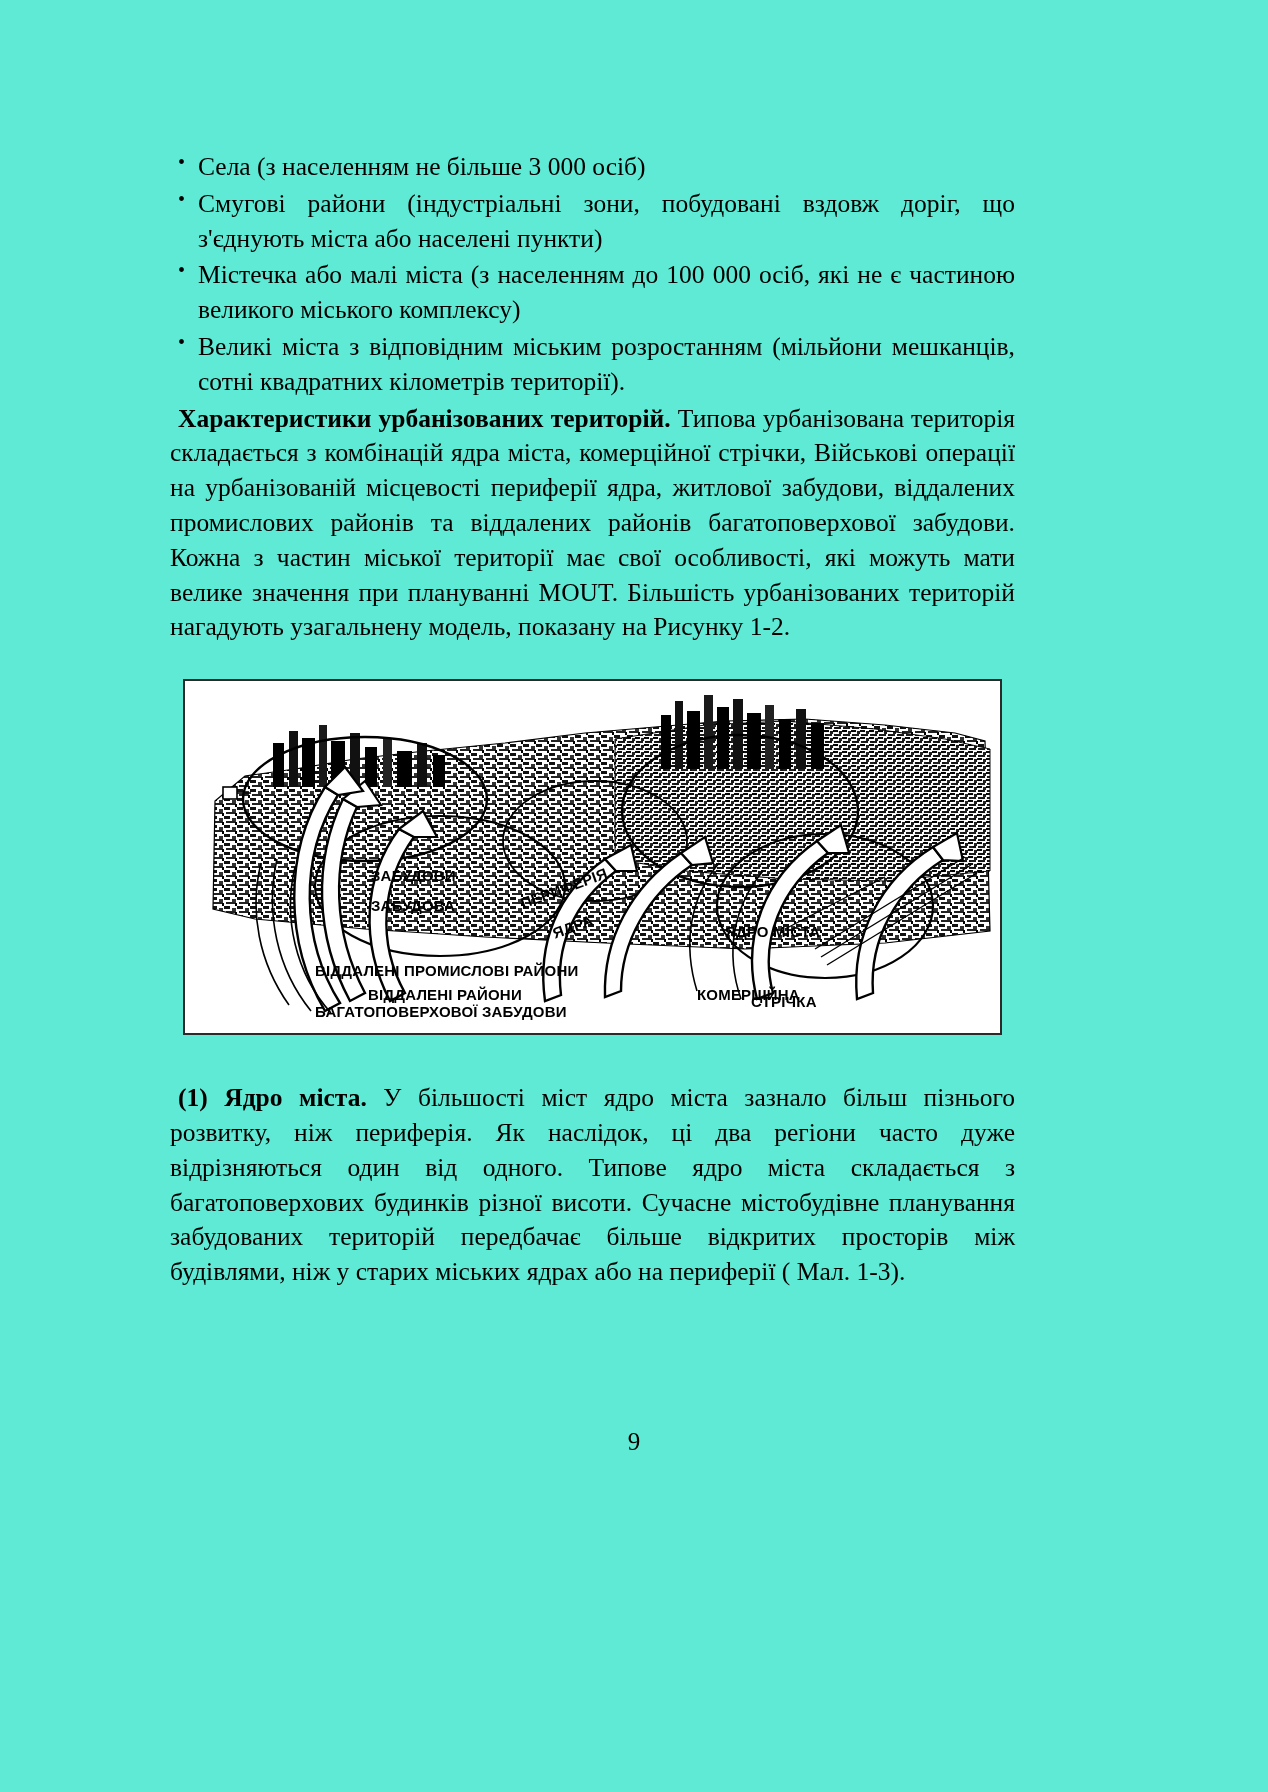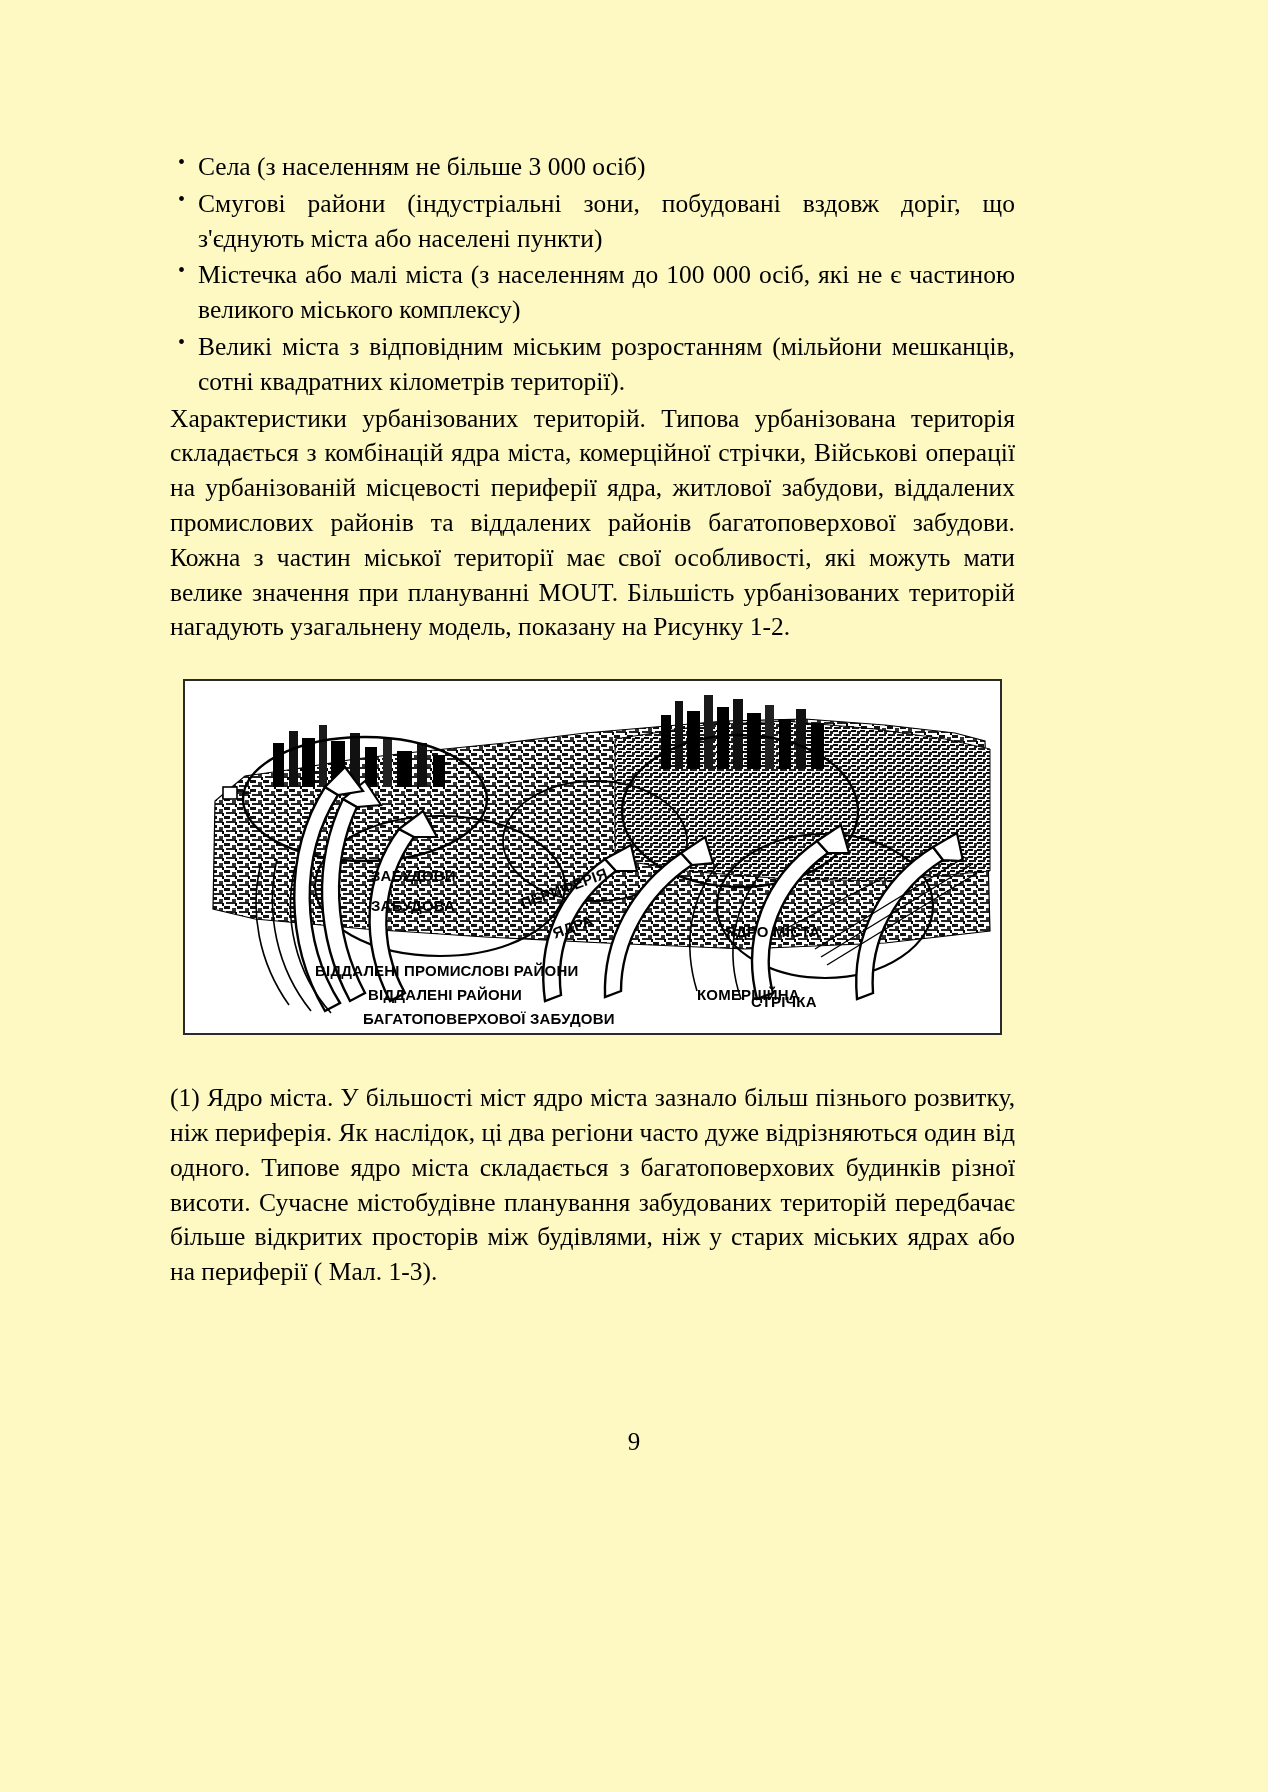--- a/index.html
+++ b/index.html
@@ -13,21 +13,21 @@
     position: relative;
     font-family: "Liberation Serif", "DejaVu Serif", serif;
     color: #000000;
     overflow: hidden;
   }
   .page {
     position: absolute;
     left: 0; top: 0;
     width: 1268px;
     height: 1792px;
-    background: #fef9c3;
+    background: #5eead4;
   }
   .content {
     position: absolute;
     left: 170px;
     top: 150px;
     width: 845px;
   }
 
   
   ul.bullets {
@@ -52,21 +52,21 @@
     font-size: 20px;
   }
 
   
   p.body {
     margin: 1px 0 0 0;
     font-size: 25.5px;
     line-height: 1.365;
     text-align: justify;
   }
-  .b { font-weight: normal; }
+  .b { font-weight: bold; margin-left: 8px; }
   .i { }
 
   
   .figure-wrap {
     margin-top: 34px;
     width: 845px;
     display: flex;
     justify-content: center;
   }
   .figure-box {
@@ -258,21 +258,21 @@
         <span class="fig-label" style="left:186px; top:186px;">ЗАБУДОВИ</span>
         <span class="fig-label" style="left:186px; top:216px;">ЗАБУДОВА</span>
 
         <span class="fig-label rot" style="left:336px; top:214px;">ПЕРИФЕРІЯ</span>
         <span class="fig-label rot" style="left:368px; top:244px;">ЯДРА</span>
 
         <span class="fig-label" style="left:540px; top:242px;text-align:right;">ЯДРО МІСТА</span>
 
         <span class="fig-label" style="left:130px; top:281px;">ВІДДАЛЕНІ ПРОМИСЛОВІ РАЙОНИ</span>
         <span class="fig-label" style="left:183px; top:305px;">ВІДДАЛЕНІ РАЙОНИ</span>
-        <span class="fig-label" style="left:130px; top:329px;margin-left:48px;">БАГАТОПОВЕРХОВОЇ ЗАБУДОВИ</span>
+        <span class="fig-label" style="left:130px; top:322px;">БАГАТОПОВЕРХОВОЇ ЗАБУДОВИ</span>
 
         <span class="fig-label" style="left:512px; top:305px;">КОМЕРЦІЙНА</span>
         <span class="fig-label" style="left:566px; top:312px;">СТРІЧКА</span>
 
       </div>
     </div>
 
 
     <p class="final">
       <span class="b">(1) Ядро міста.</span>

